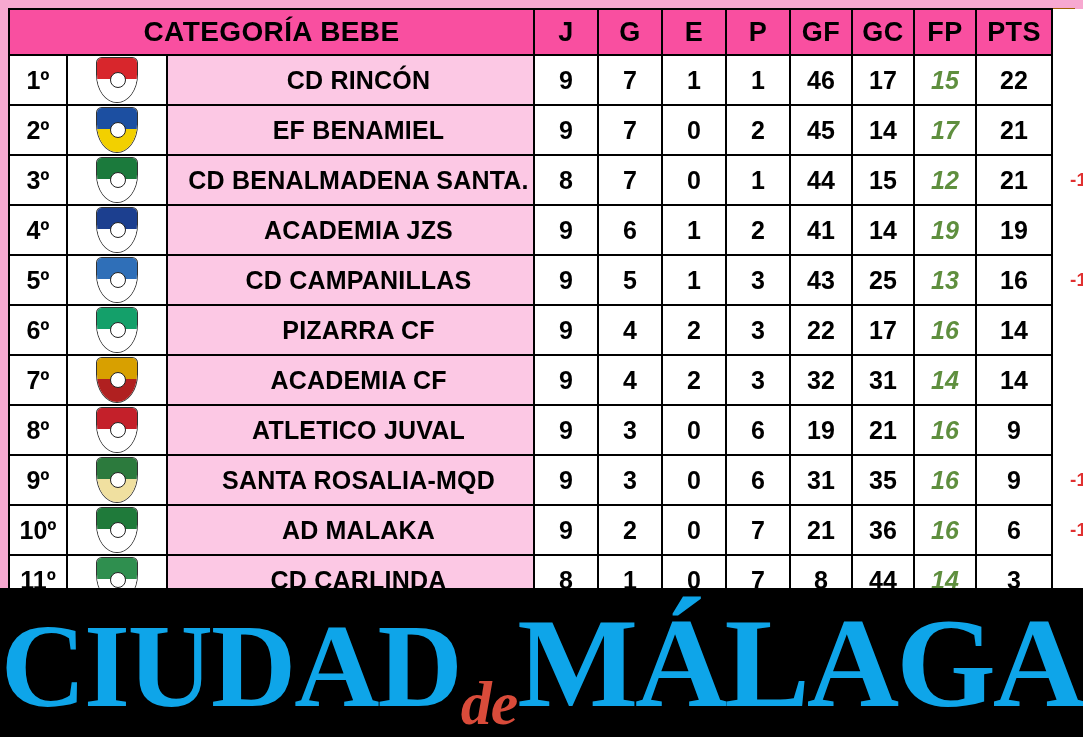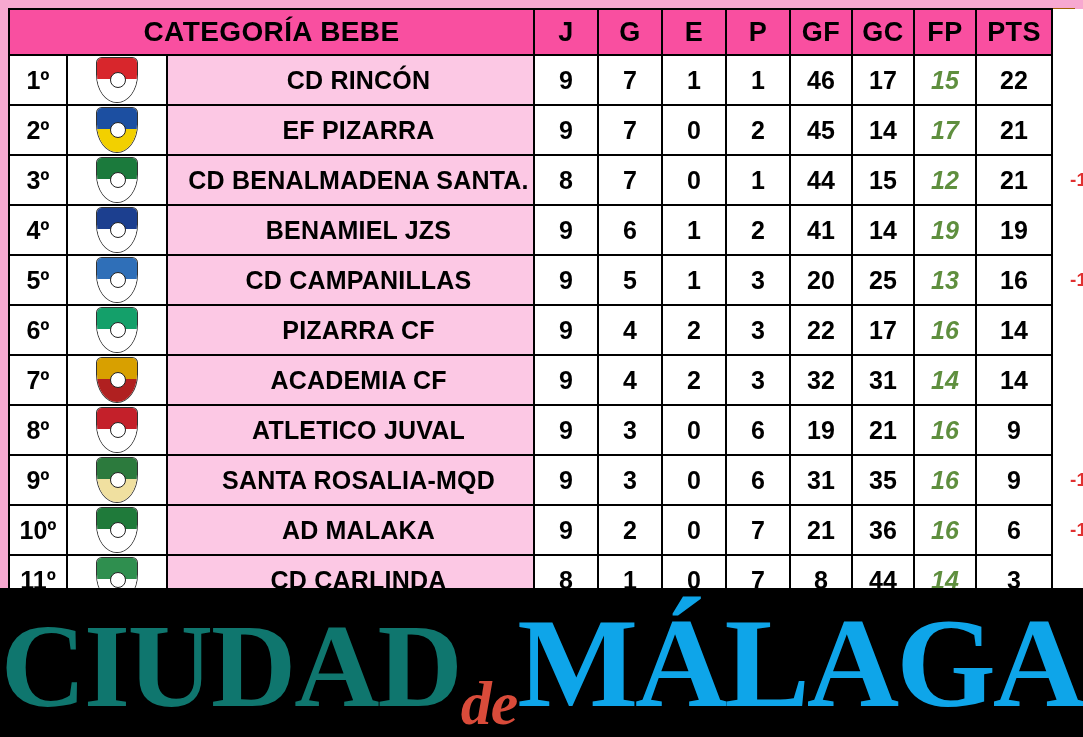--- a/index.html
+++ b/index.html
@@ -174,21 +174,21 @@
     top: 50%;
     transform: translateY(-50%);
     text-align: center;
     white-space: nowrap;
     font-family: "Liberation Serif", serif;
     font-weight: bold;
     line-height: 1;
   }
   .word-ciudad {
     font-size: 118px;
-    color: #0f766e;
+    color: #0ea5e9;
     letter-spacing: -2px;
   }
   .word-de {
     font-family: "Liberation Serif", serif;
     font-style: italic;
     font-size: 62px;
     color: #d94b3a;
     letter-spacing: -1px;
     position: relative;
     top: 18px;
@@ -261,21 +261,21 @@
               <td class="pos">2º</td>
               <td class="crest">
                 <div class="crest-badge">
                   <div class="crest-shield">
                     <div class="crest-top" style="background:#1c4fa1"></div>
                     <div class="crest-bottom" style="background:#f2d000"></div>
                   </div>
                   <div class="crest-dot"></div>
                 </div>
               </td>
-              <td class="team-name">EF PIZARRA</td>
+              <td class="team-name">EF BENAMIEL</td>
               <td class="num">9</td>
               <td class="num">7</td>
               <td class="num">0</td>
               <td class="num">2</td>
               <td class="num">45</td>
               <td class="num">14</td>
               <td class="fp">17</td>
               <td class="pts">21</td>
               <td class="pen"></td>
             </tr>
@@ -305,21 +305,21 @@
               <td class="pos">4º</td>
               <td class="crest">
                 <div class="crest-badge">
                   <div class="crest-shield">
                     <div class="crest-top" style="background:#1c3f8f"></div>
                     <div class="crest-bottom" style="background:#ffffff"></div>
                   </div>
                   <div class="crest-dot"></div>
                 </div>
               </td>
-              <td class="team-name">BENAMIEL JZS</td>
+              <td class="team-name">ACADEMIA JZS</td>
               <td class="num">9</td>
               <td class="num">6</td>
               <td class="num">1</td>
               <td class="num">2</td>
               <td class="num">41</td>
               <td class="num">14</td>
               <td class="fp">19</td>
               <td class="pts">19</td>
               <td class="pen"></td>
             </tr>
@@ -332,21 +332,21 @@
                     <div class="crest-bottom" style="background:#ffffff"></div>
                   </div>
                   <div class="crest-dot"></div>
                 </div>
               </td>
               <td class="team-name">CD CAMPANILLAS</td>
               <td class="num">9</td>
               <td class="num">5</td>
               <td class="num">1</td>
               <td class="num">3</td>
-              <td class="num">20</td>
+              <td class="num">43</td>
               <td class="num">25</td>
               <td class="fp">13</td>
               <td class="pts">16</td>
               <td class="pen">-1</td>
             </tr>
             <tr class="team">
               <td class="pos">6º</td>
               <td class="crest">
                 <div class="crest-badge">
                   <div class="crest-shield">

